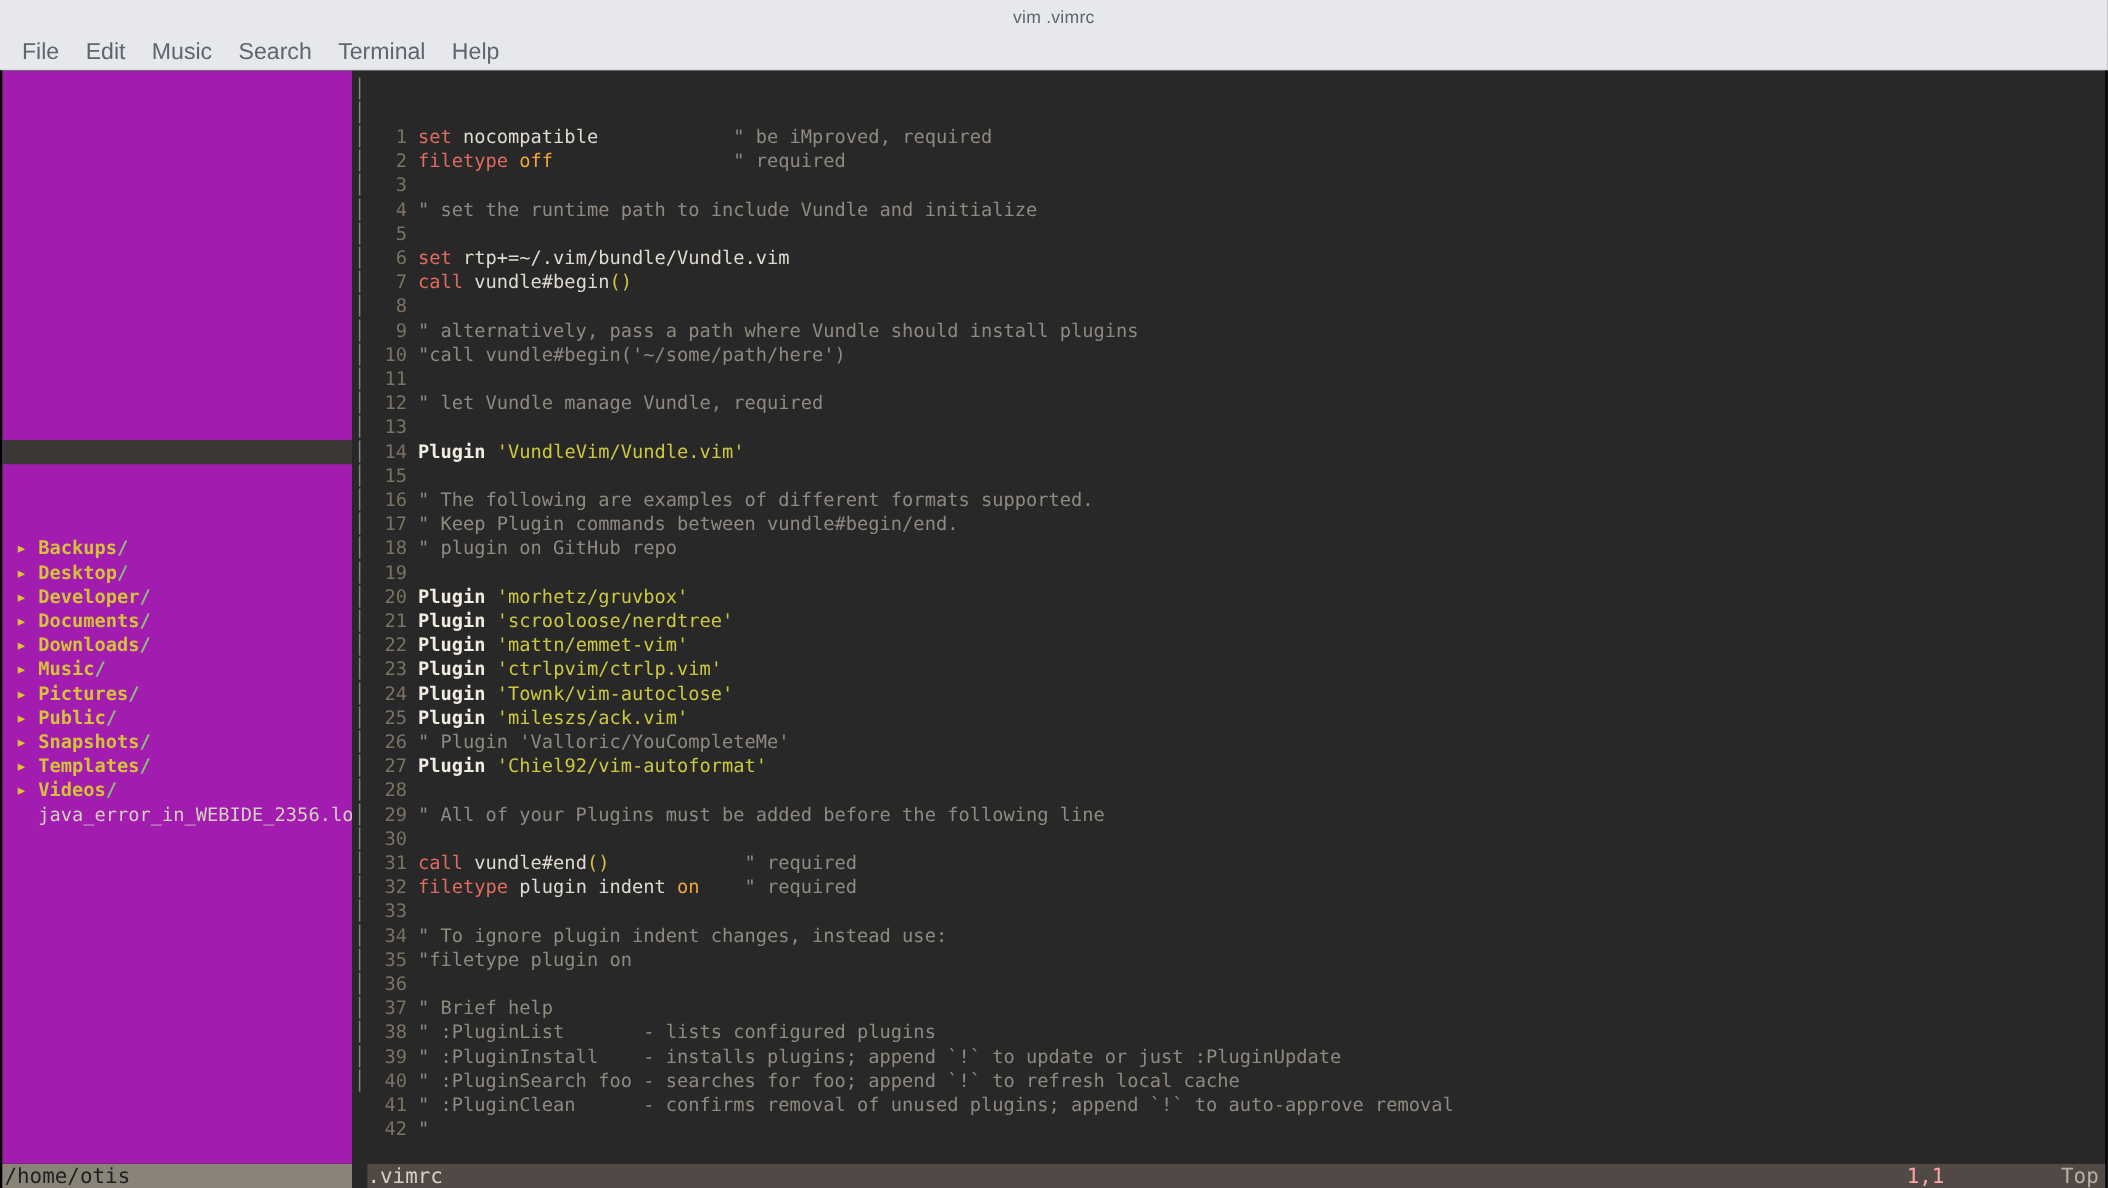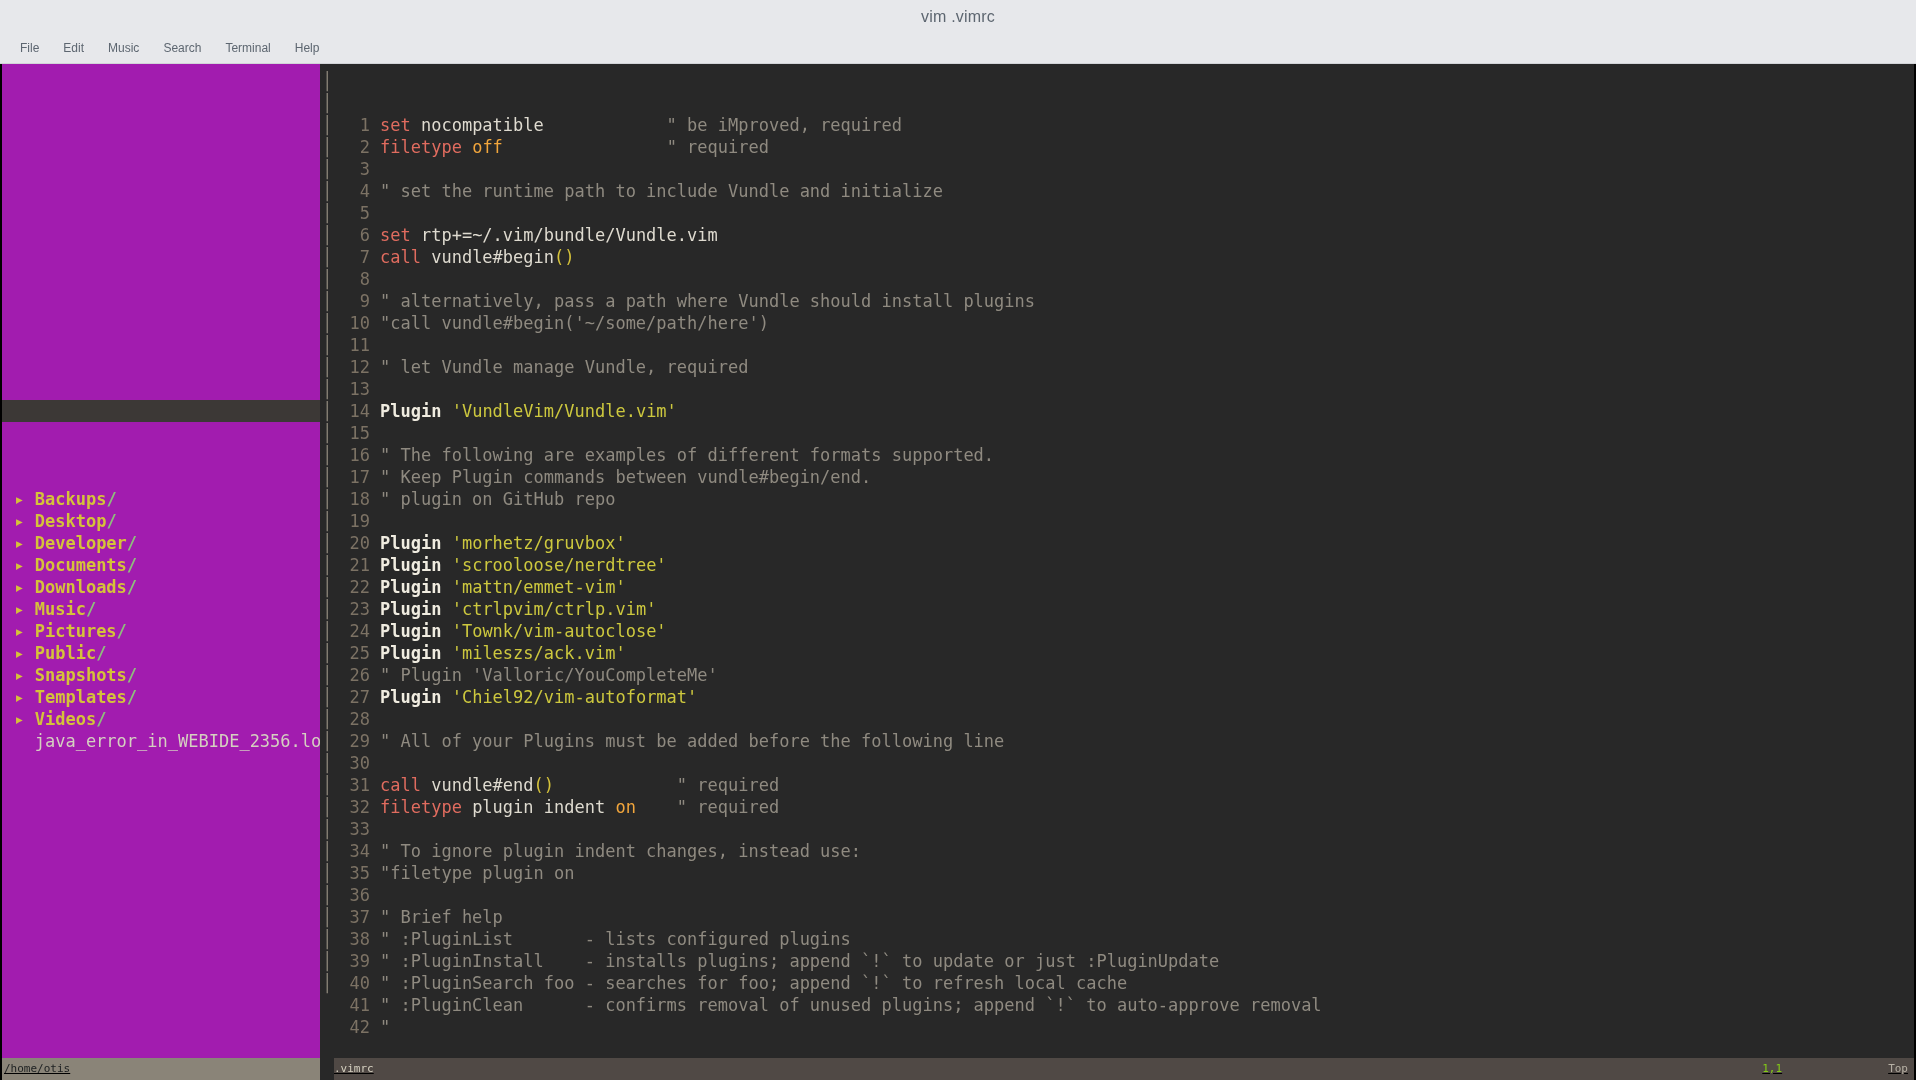--- a/index.html
+++ b/index.html
@@ -47,21 +47,21 @@
     background: #e7e8eb;
     display: flex;
     align-items: center;
     padding-left: 8px;
     flex: 0 0 auto;
     border-bottom: 1px solid #d2d4d8;
     box-sizing: border-box;
   }
   .menu-item {
     font-family: "Liberation Sans", sans-serif;
-    font-size: 12px;
+    font-size: 21px;
     color: #5d6670;
     padding: 2px 12px;
     cursor: default;
     white-space: nowrap;
   }
 
   
   #terminal {
     flex: 1 1 auto;
     position: relative;
@@ -167,24 +167,23 @@
   .tok-paren   { color: #d5c23a; }            
   .tok-op      { color: #dfdbd0; }
 
   
   #statusline {
     flex: 0 0 auto;
     height: 22px;
     display: flex;
     align-items: center;
     font-family: "DejaVu Sans Mono", "Liberation Mono", monospace;
-    font-size: 11px;
-    line-height: 22px;
-    white-space: pre;
-    text-decoration: underline;
+    font-size: 19px;
+    line-height: 22px;
+    white-space: pre;
   }
   .st-nerd {
     width: 318px;
     flex: 0 0 318px;
     background: #8a8478;
     color: #1d2021;
     padding-left: 2px;
     box-sizing: border-box;
     overflow: hidden;
   }
@@ -197,21 +196,21 @@
     background: #504945;
     color: #d5d0c0;
     display: flex;
     align-items: flex-end;
     box-sizing: border-box;
     padding-right: 6px;
     overflow: hidden;
   }
   .st-fname { flex: 0 0 auto; }
   .st-spacer { flex: 1 1 auto; }
-  .st-pos { flex: 0 0 auto; color: #84cc16; padding-right: 106px; }
+  .st-pos { flex: 0 0 auto; color: #fca5a5; padding-right: 106px; }
   .st-top { flex: 0 0 auto; color: #b6b0a4; }
 
   #cmdline {
     flex: 0 0 auto;
     height: 26px;
     line-height: 26px;
     background: #282828;
     color: #e06c5f;
     font-family: "DejaVu Sans Mono", "Liberation Mono", monospace;
     font-size: 17px;

